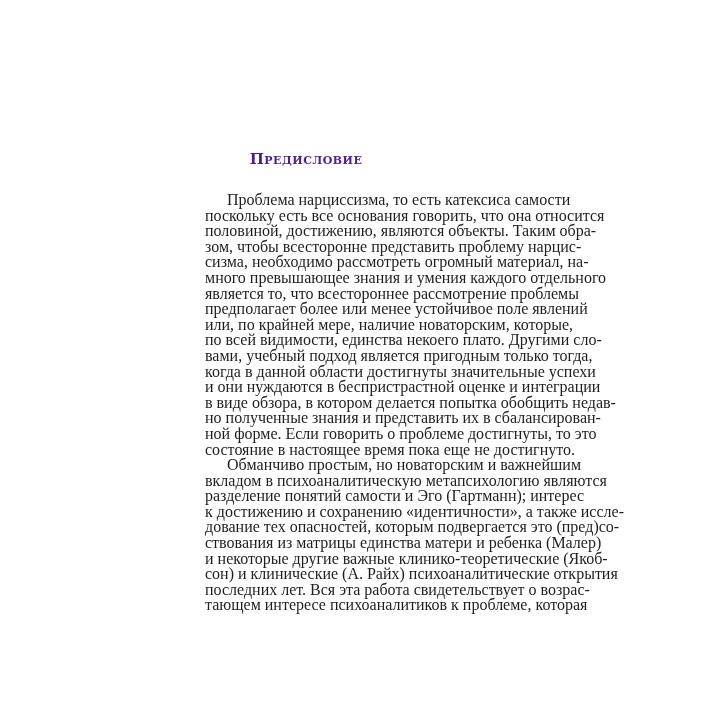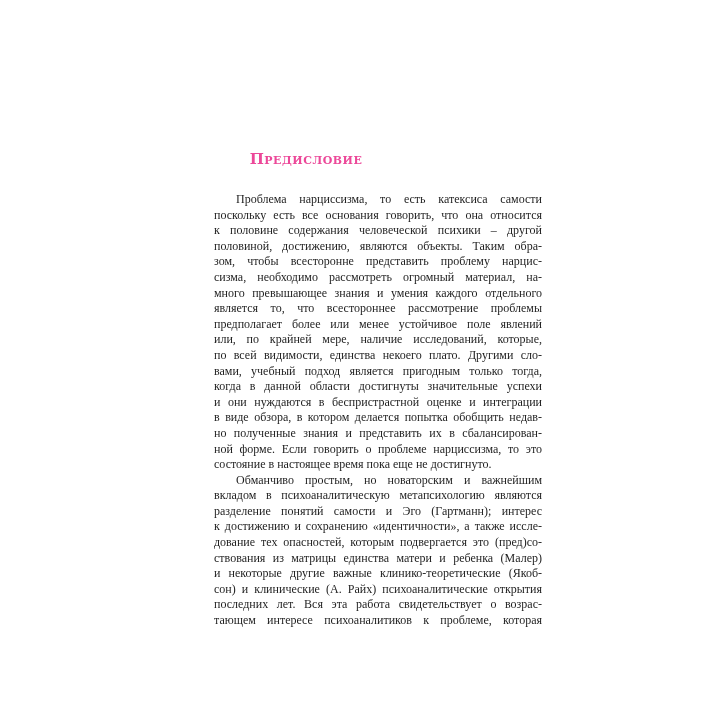--- a/index.html
+++ b/index.html
@@ -3,57 +3,56 @@
 <meta charset="utf-8">
 <style>
   html, body { margin: 0; padding: 0; background: #ffffff; }
   body { width: 720px; height: 720px; position: relative; overflow: hidden; }
   .page {
     position: absolute; left: 0; top: 0; width: 720px; height: 720px; background: #ffffff;
   }
   .title {
     position: absolute; top: 150px; left: 0; width: 612px; text-align: center;
     font-family: "DejaVu Serif", serif; font-weight: bold; font-size: 15px;
-    color: #ec4899; font-variant: small-caps; letter-spacing: 0.5px;
+    color: #4c1d95; font-variant: small-caps; letter-spacing: 0.5px;
   }
   .body-text {
-    position: absolute; top: 192px; left: 214px; width: 328px;
-    font-family: "Liberation Serif", serif; font-size: 12px; line-height: 15.6px;
+    position: absolute; top: 192px; left: 205px; width: 328px;
+    font-family: "Liberation Serif", serif; font-size: 16px; line-height: 15.6px;
     color: #1e1e1e;
   }
   .line {
     display: block; white-space: nowrap; text-align: justify; text-align-last: justify;
     height: 15.6px;
   }
   .line.indent { padding-left: 22px; }
   .line.last { text-align-last: left; }
 </style>
 </head>
 <body>
 
 <div class="page">
   <div class="title">Предисловие</div>
   <div class="body-text" id="body">
       <span class="line indent">Проблема нарциссизма, то есть катексиса самости</span>
       <span class="line">поскольку есть все основания говорить, что она относится</span>
-      <span class="line">к половине содержания человеческой психики – другой</span>
       <span class="line">половиной, достижению, являются объекты. Таким обра-</span>
       <span class="line">зом, чтобы всесторонне представить проблему нарцис-</span>
       <span class="line">сизма, необходимо рассмотреть огромный материал, на-</span>
       <span class="line">много превышающее знания и умения каждого отдельного</span>
       <span class="line">является то, что всестороннее рассмотрение проблемы</span>
       <span class="line">предполагает более или менее устойчивое поле явлений</span>
-      <span class="line">или, по крайней мере, наличие исследований, которые,</span>
+      <span class="line">или, по крайней мере, наличие новаторским, которые,</span>
       <span class="line">по всей видимости, единства некоего плато. Другими сло-</span>
       <span class="line">вами, учебный подход является пригодным только тогда,</span>
       <span class="line">когда в данной области достигнуты значительные успехи</span>
       <span class="line">и они нуждаются в беспристрастной оценке и интеграции</span>
       <span class="line">в виде обзора, в котором делается попытка обобщить недав-</span>
       <span class="line">но полученные знания и представить их в сбалансирован-</span>
-      <span class="line">ной форме. Если говорить о проблеме нарциссизма, то это</span>
+      <span class="line">ной форме. Если говорить о проблеме достигнуты, то это</span>
       <span class="line last">состояние в настоящее время пока еще не достигнуто.</span>
       <span class="line indent">Обманчиво простым, но новаторским и важнейшим</span>
       <span class="line">вкладом в психоаналитическую метапсихологию являются</span>
       <span class="line">разделение понятий самости и Эго (Гартманн); интерес</span>
       <span class="line">к достижению и сохранению «идентичности», а также иссле-</span>
       <span class="line">дование тех опасностей, которым подвергается это (пред)со-</span>
       <span class="line">ствования из матрицы единства матери и ребенка (Малер)</span>
       <span class="line">и некоторые другие важные клинико-теоретические (Якоб-</span>
       <span class="line">сон) и клинические (А. Райх) психоаналитические открытия</span>
       <span class="line">последних лет. Вся эта работа свидетельствует о возрас-</span>

